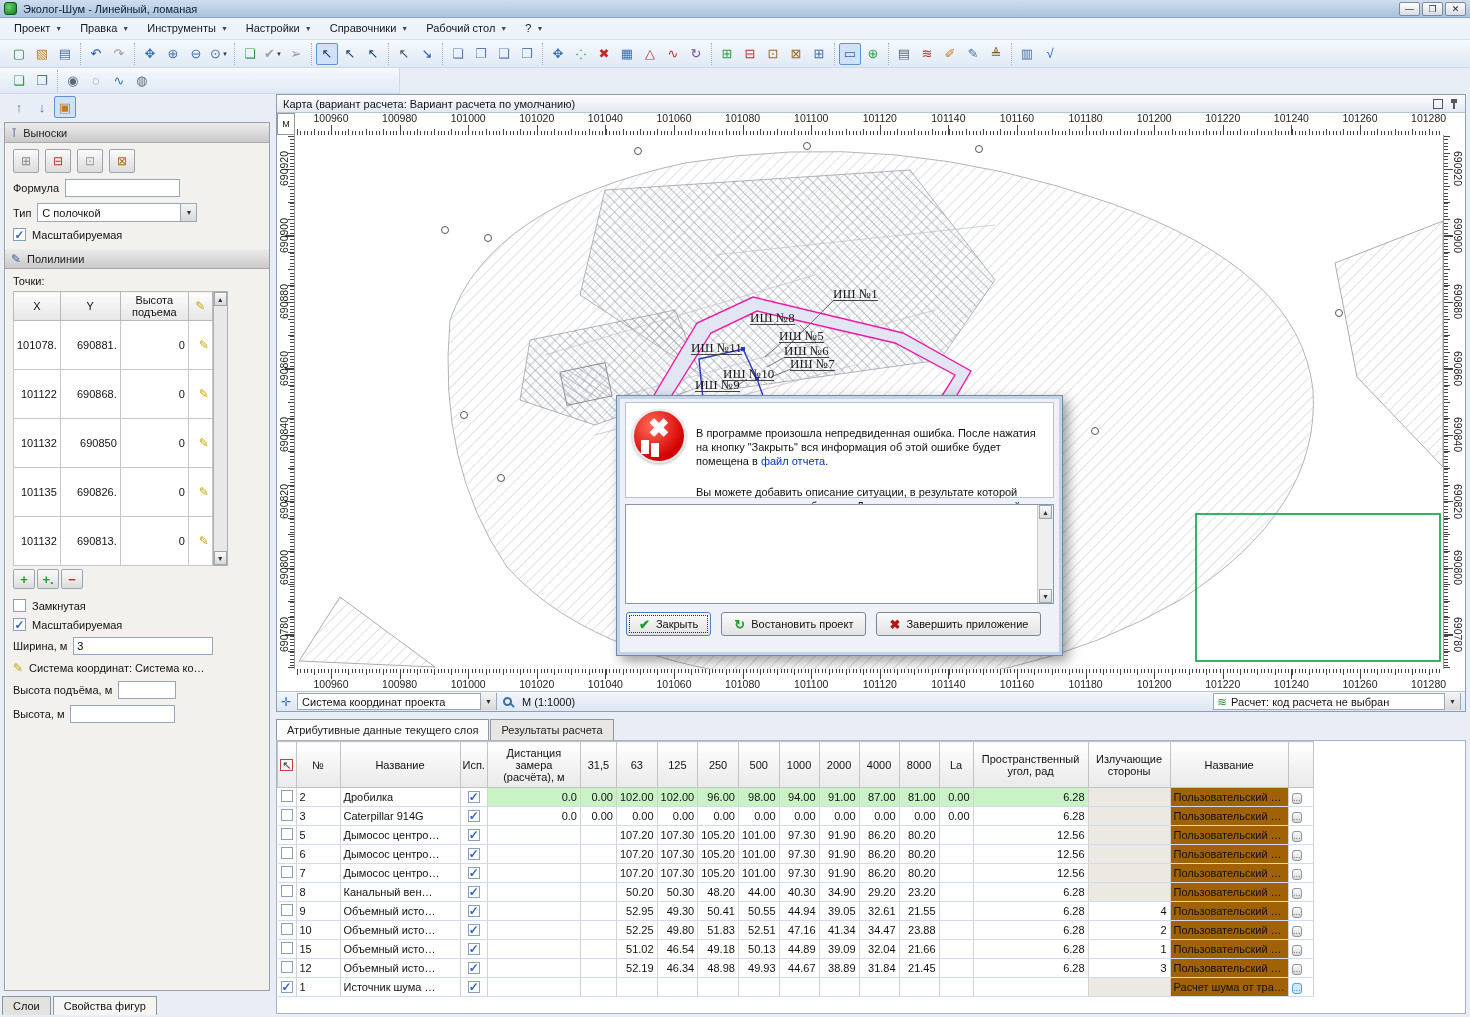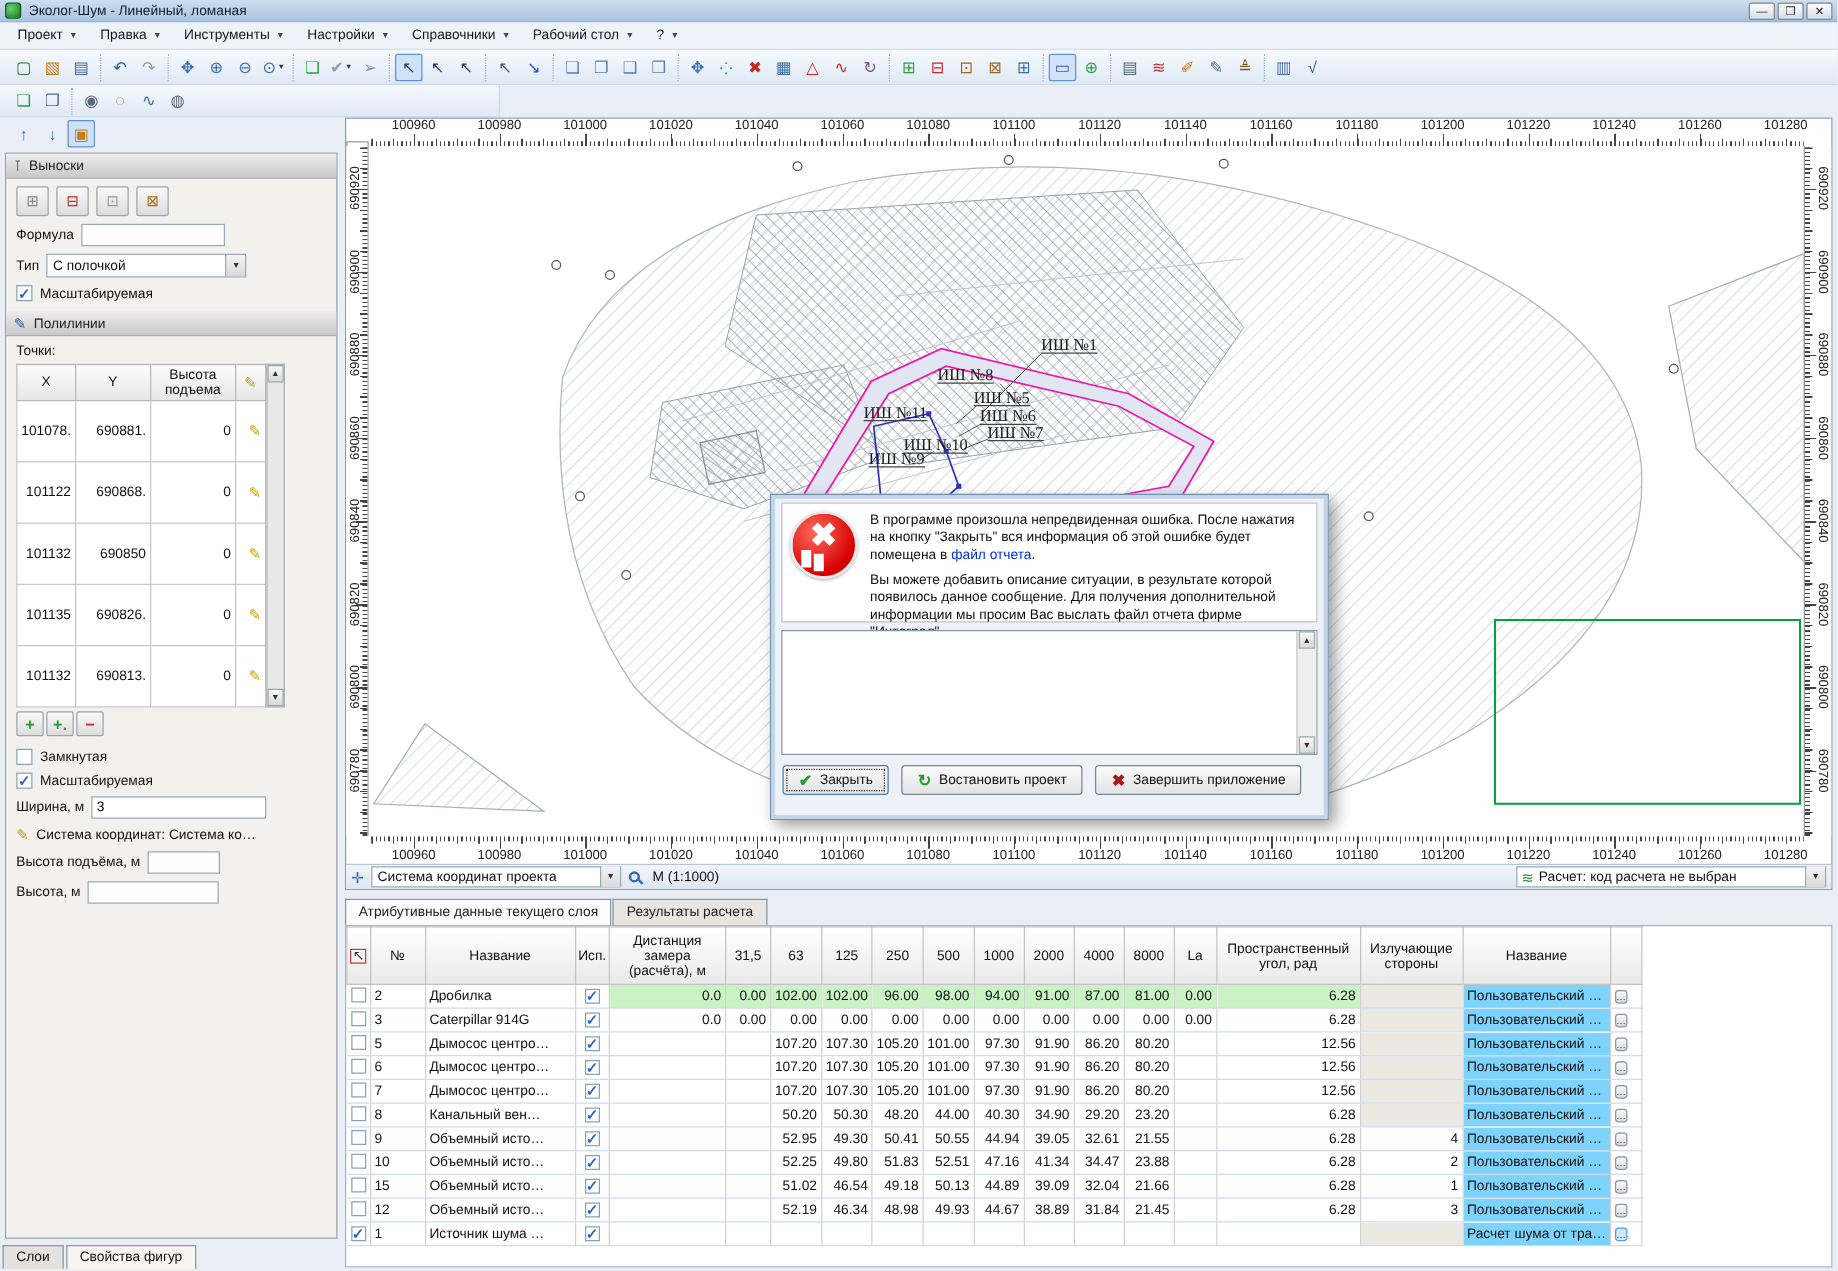--- a/index.html
+++ b/index.html
@@ -97,34 +97,34 @@
   #bottom-tabs{position:absolute;left:276px;top:714px;height:26px;display:flex;align-items:flex-end;}
   .btab{padding:4px 10px;border:1px solid #8a97a5;border-bottom:none;background:#e8e6e2;margin-right:1px;color:#222;}
   .btab.active{background:#fcfcfc;}
   #table-zone{position:absolute;left:276px;top:740px;width:1190px;height:274px;background:#fff;border:1px solid #a8b4c2;}
   #main-table{border-collapse:collapse;table-layout:fixed;}
   #main-table th{background:linear-gradient(#ffffff,#e9e9e9);border:1px solid #c3c3c3;font-weight:normal;padding:1px 2px;color:#111;}
   #main-table td{border-right:1px solid #d2d2d2;border-bottom:1px solid #cfdcef;padding:1px 3px;height:19px;background:#fff;overflow:hidden;white-space:nowrap;}
   #main-table td.r{text-align:right;}
   #main-table td.grn{background:#c9f3c5;}
   #main-table td.gry{background:#ece9e3;}
-  #main-table td.mth{background:#7dd3fc;}
+  #main-table td.mth{background:#a16207;}
   .ell-btn{width:19px;height:15px;background:linear-gradient(#fafafa,#d8d8d8);border:1px solid #8a97a5;border-radius:3px;font-size:8px;line-height:11px;text-align:center;color:#333;margin:0 auto;}
   .ell-btn.hl{background:#cfe9fb;border-color:#5aa2d8;}
   .filter-ico{color:#334;font-size:11px;border:1px solid #c04040;padding:0 1px;line-height:10px;display:inline-block;}
   
   #dialog{position:absolute;left:616px;top:395px;width:447px;height:261px;background:#eef2f8;border:1px solid #6f8cab;outline:3px solid #c3d4e8;outline-offset:-4px;box-shadow:5px 5px 12px rgba(0,0,0,.4);z-index:20;}
   #dlg-title{height:20px;display:flex;align-items:center;padding:0 8px;color:#0d1c33;background:linear-gradient(#f6fafe,#dce8f4);border-bottom:1px solid #9ab0c8;}
   #dlg-msg{margin:6px 8px 0 8px;background:#fff;border:1px solid #b8c2cc;padding:6px;display:flex;gap:10px;height:96px;}
   #dlg-icon{width:54px;height:54px;border-radius:50%;background:radial-gradient(circle at 35% 30%,#ff6a5a,#d40000 70%);border:2px solid #e8e8e8;position:relative;flex:0 0 54px;box-shadow:0 1px 3px rgba(0,0,0,.3);}
   #dlg-icon .x{position:absolute;left:14px;top:2px;color:#fff;font-size:26px;font-weight:bold;}
   #dlg-icon .bld{position:absolute;left:7px;bottom:7px;width:8px;height:14px;background:#fff;box-shadow:10px 3px 0 #fff;}
   #dlg-text{font-size:11px;line-height:14px;color:#101010;}
   #dlg-text .lnk{color:#0030d0;}
-  #dlg-text p{margin-bottom:6px;}
+  #dlg-text p{margin-bottom:6px;margin-top:17px;}
   #dlg-input{margin:6px 8px 0 8px;height:100px;background:#fff;border:1px solid #8a97a5;position:relative;}
   #dlg-scroll{position:absolute;right:0;top:0;bottom:0;width:16px;background:#efefef;border-left:1px solid #c8c8c8;display:flex;flex-direction:column;justify-content:space-between;align-items:center;}
   #dlg-btns{display:flex;margin:8px 8px 0 9px;gap:10px;}
   .dlg-btn{height:24px;background:linear-gradient(#fbfbfb,#e2e2e2);border:1px solid #7a8694;border-radius:3px;display:flex;align-items:center;justify-content:center;gap:6px;padding:0 12px;color:#111;}
   .dlg-btn.focus{outline:1px dotted #333;outline-offset:-4px;border-color:#4a80c0;}
   .dlg-btn .ic{font-size:13px;font-weight:bold;}
 </style>
 </head>
 <body>
 
@@ -372,20 +372,27 @@
     <input class="txt-input" style="width: 105px;" value="">
   </div>
 </div>
 
 <div id="left-tabs">
     <div class="ltab">Слои</div>
     <div class="ltab active">Свойства фигур</div>
   </div>
 
 <div id="map-window">
+  <div id="map-title">
+    <span>Карта (вариант расчета: Вариант расчета по умолчанию)</span>
+    <span id="map-title-btns">
+      <span class="mini-ico"></span>
+      <span class="pin"></span>
+    </span>
+  </div>
   <div id="m-corner">М</div>
   <div id="xnum-top">
       <span class="xnum" style="left: 12px;">100960</span>
       <span class="xnum" style="left: 80.6px;">100980</span>
       <span class="xnum" style="left: 149.2px;">101000</span>
       <span class="xnum" style="left: 217.8px;">101020</span>
       <span class="xnum" style="left: 286.4px;">101040</span>
       <span class="xnum" style="left: 355px;">101060</span>
       <span class="xnum" style="left: 423.6px;">101080</span>
       <span class="xnum" style="left: 492.2px;">101100</span>

